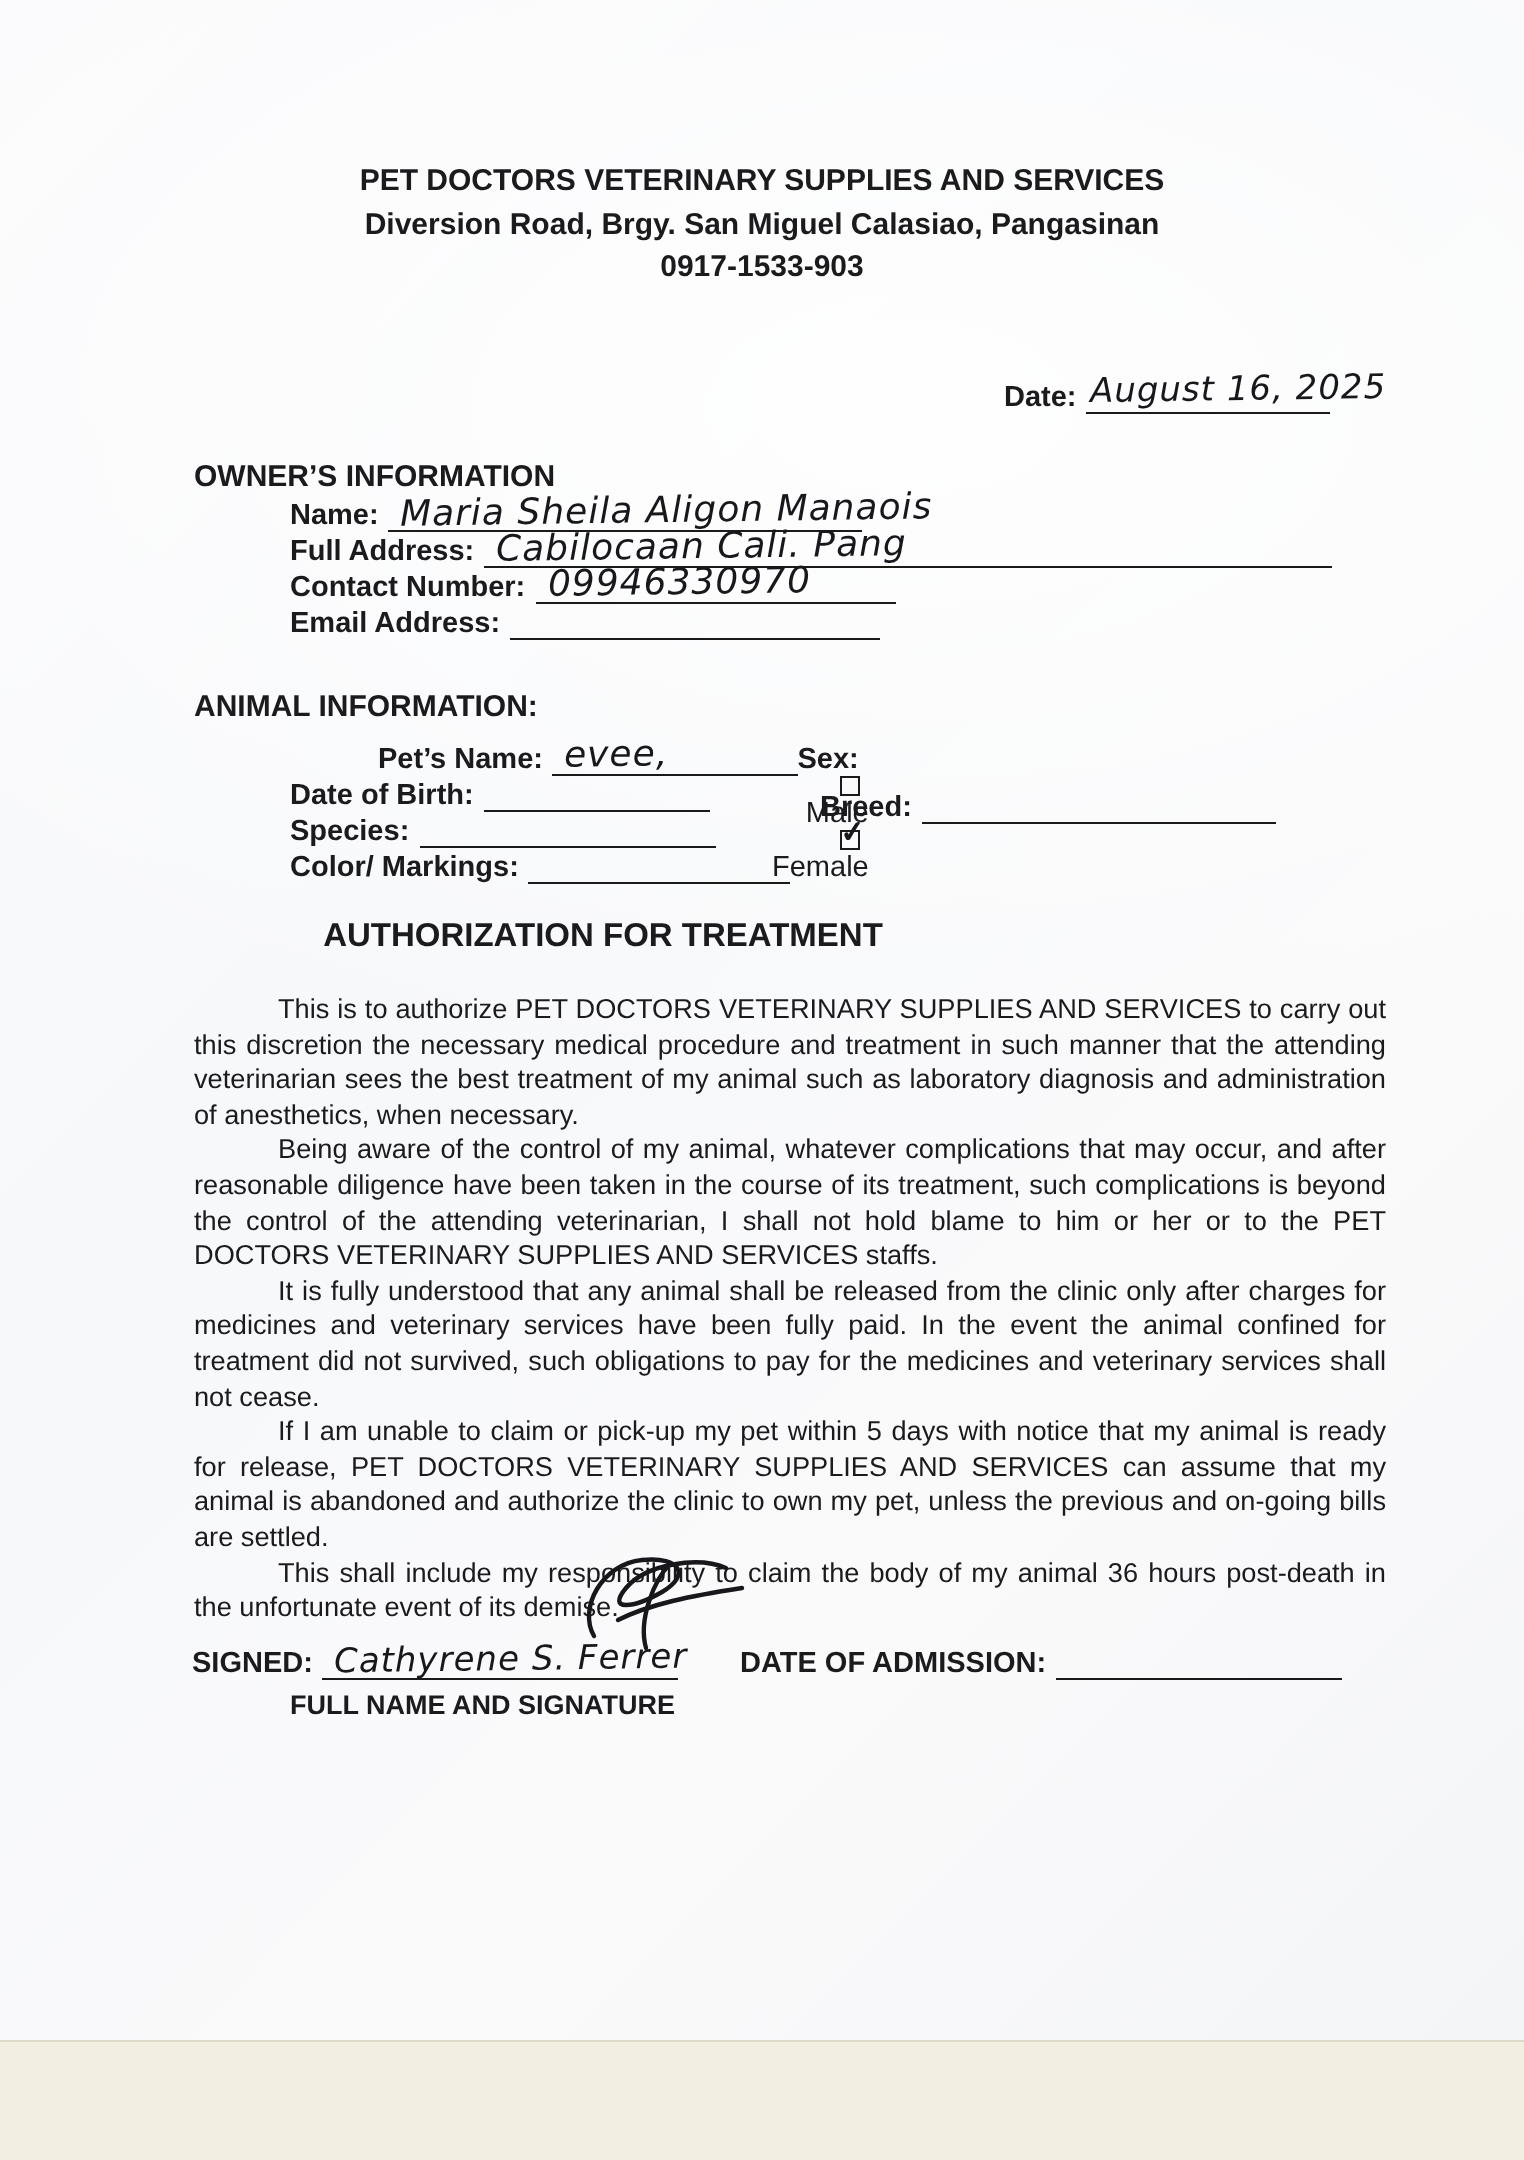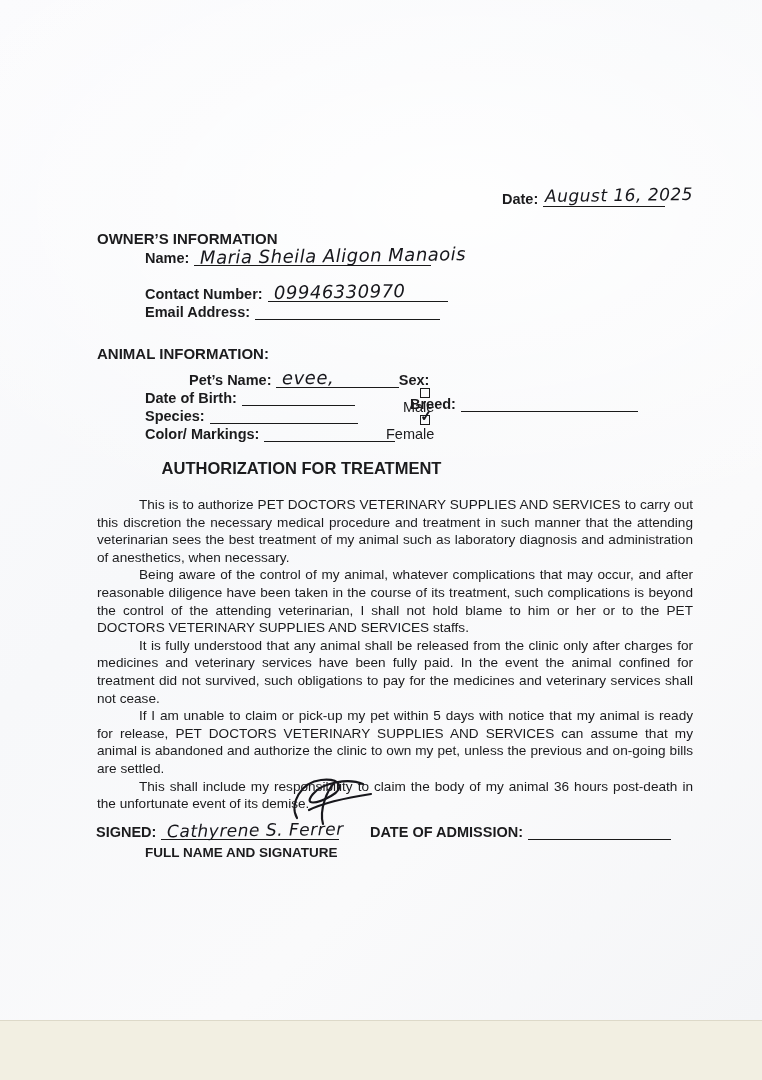--- a/index.html
+++ b/index.html
@@ -30,37 +30,48 @@
   .chk .tick { position:absolute; left:-1px; top:-9px; font-size:15px; color:#17171c; font-weight:bold; transform:rotate(-5deg); }
   .caption { font-weight:bold; font-size:13.5px; }
   .sig-svg { position:absolute; left:118px; top:-48px; }
 </style>
 </head>
 <body>
 
 <div class="scan">
   <div class="page">
 
+    <div class="abs hdr">
+      <div>PET DOCTORS VETERINARY SUPPLIES AND SERVICES</div>
+      <div>Diversion Road, Brgy. San Miguel Calasiao, Pangasinan</div>
+      <div>0917-1533-903</div>
+    </div>
 
     <div class="abs row" style="left:502px; top:191px;">
       <span class="lbl">Date:</span>
       <span class="line" style="width:122px;">
         <span class="hand" style="bottom:1px; left:2px; font-size:17px;">August 16, 2025</span>
       </span>
     </div>
 
     <div class="abs sec-title" style="left:97px; top:230px;">OWNER’S INFORMATION</div>
 
     <div class="abs row" style="left:145px; top:250px;">
       <span class="lbl">Name:</span>
       <span class="line" style="width:237px;">
         <span class="hand">Maria Sheila Aligon Manaois</span>
       </span>
     </div>
 
+    <div class="abs row" style="left:145px; top:268px;">
+      <span class="lbl">Full Address:</span>
+      <span class="line" style="width:424px;">
+        <span class="hand">Cabilocaan   Cali. Pang</span>
+      </span>
+    </div>
 
     <div class="abs row" style="left:145px; top:286px;">
       <span class="lbl">Contact Number:</span>
       <span class="line" style="width:180px;">
         <span class="hand">09946330970</span>
       </span>
     </div>
 
     <div class="abs row" style="left:145px; top:304px;">
       <span class="lbl">Email Address:</span>

